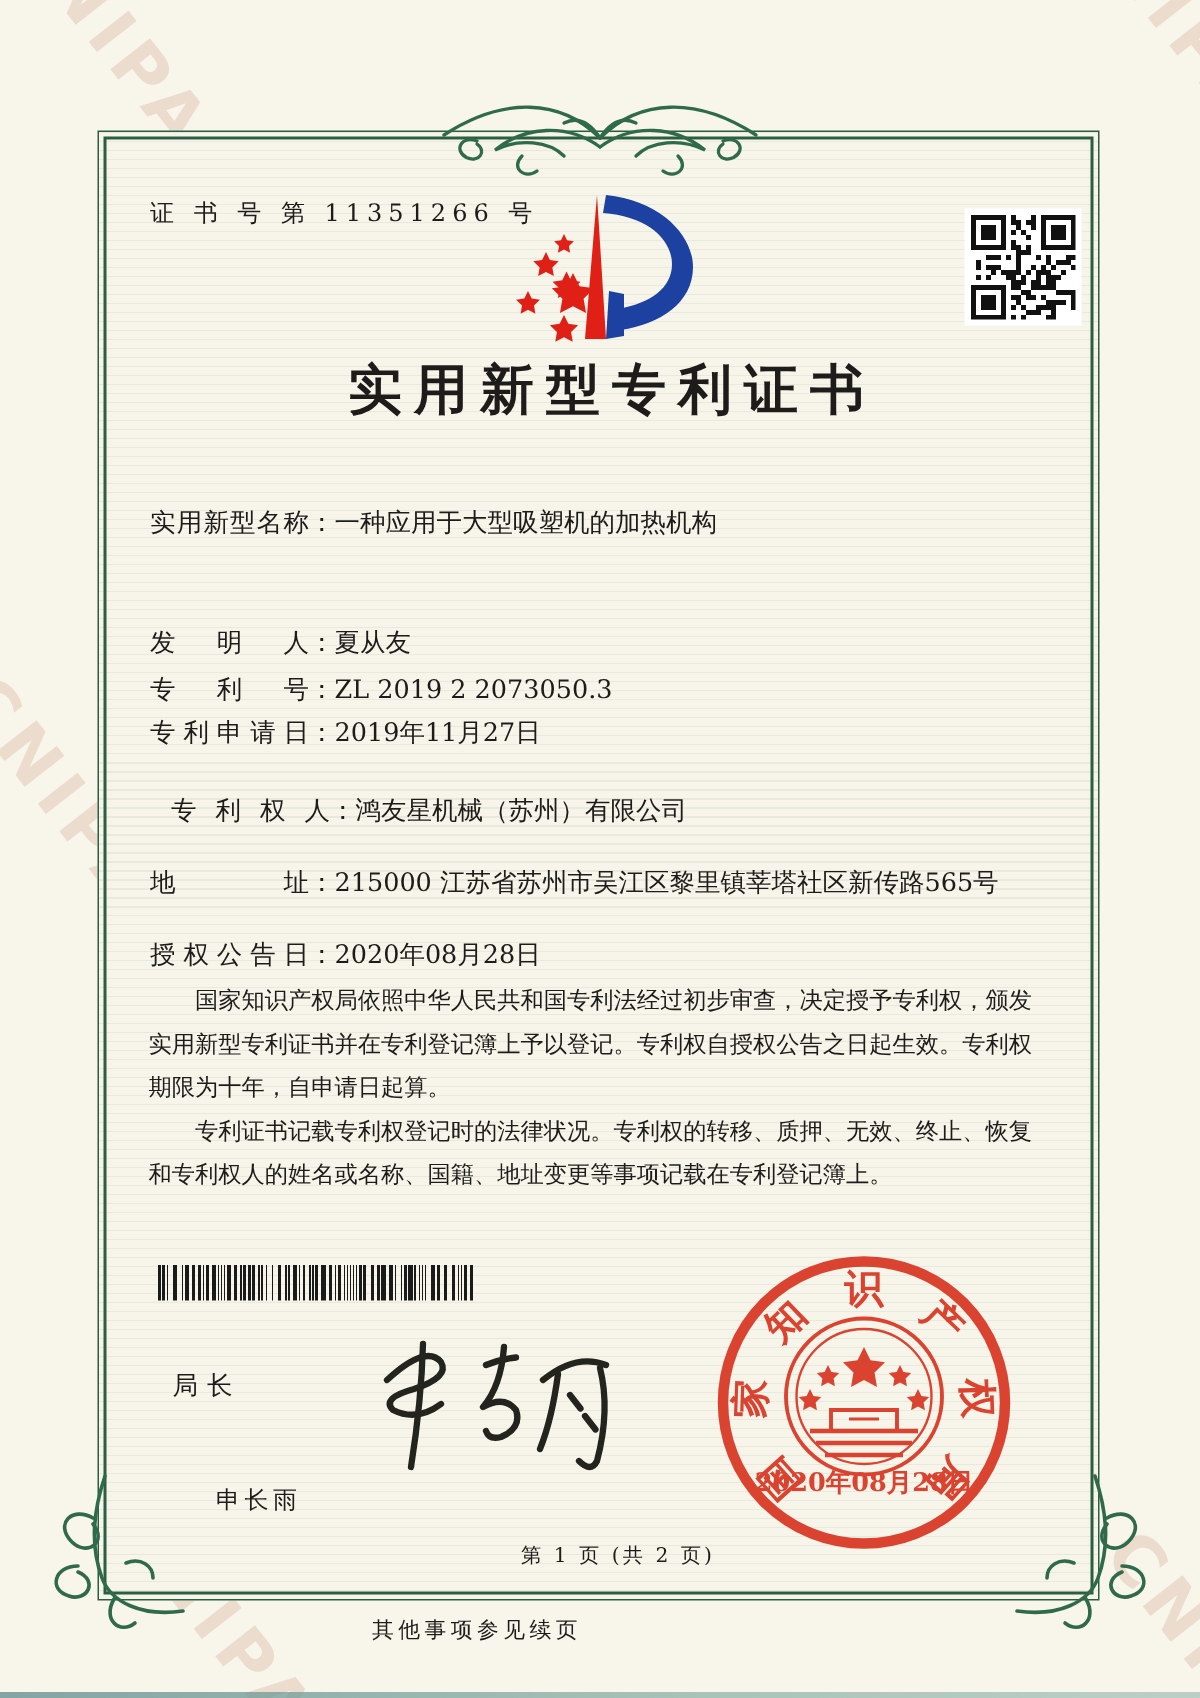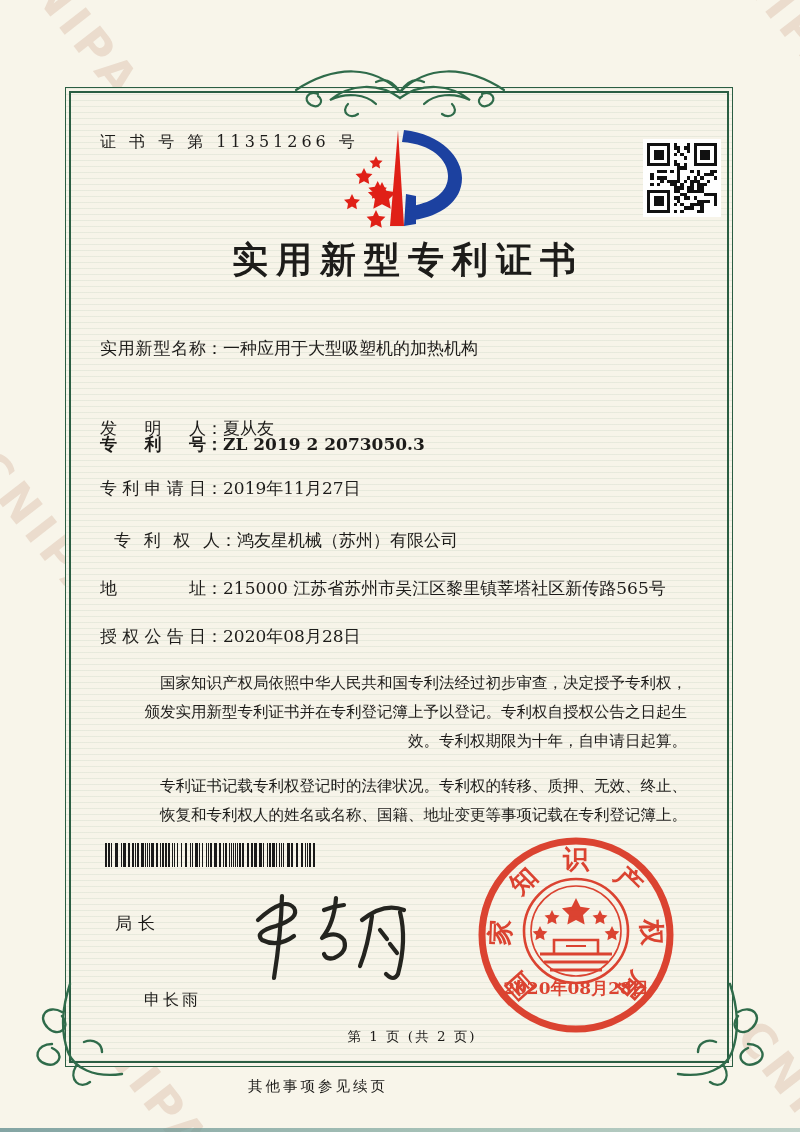--- a/index.html
+++ b/index.html
@@ -38,21 +38,21 @@
   .qr{ position:absolute; left:643px; top:139px; background:#ffffff; padding:4px; line-height:0; }
   .title{
     position:absolute; left:65px; top:236px; width:686px; text-align:center;
     font-size:36px; font-weight:bold; letter-spacing:8px;
   }
   .frow{ position:absolute; left:100px; font-size:17px; white-space:nowrap; }
   .flabel{ display:inline-block; width:106px; text-align:justify; text-align-last:justify; vertical-align:top; }
   .fcolon{ display:inline-block; width:17px; }
   .pair2{ position:absolute; left:430px; top:0; }
   .body-text{ position:absolute; left:99px; top:653px; width:604px; font-size:15.5px; line-height:29px; }
-  .body-text p{ margin:16px; text-indent:2em;text-align:right; }
+  .body-text p{ margin:0; text-indent:2em; }
   .barcode{ position:absolute; left:105px; top:843px; line-height:0; }
   .signer-title{ position:absolute; left:115px; top:912px; font-size:17px; letter-spacing:6px; }
   .signer-name{ position:absolute; left:115px; top:990px; font-size:16px; letter-spacing:3px;margin-left:29px; }
   .signature{ position:absolute; left:232px; top:886px; }
   .seal{ position:absolute; left:470px; top:836px; z-index:4; opacity:0.92; }
   .seal text{ font-family:"DejaVu Serif","Liberation Serif",serif; }
   .page-info{ position:absolute; left:79px; top:1028px; width:666px; text-align:center; font-size:13.5px; letter-spacing:2px; }
   .footer-note{ position:absolute; left:0; top:1077px; width:636px; text-align:center; font-size:14.5px; letter-spacing:3px; }
   .scan-edge{ position:absolute; left:0; bottom:0; width:800px; height:4px;
     background:linear-gradient(90deg,#5d8a8c,#8fb3a8 60%,#a9c3bb); opacity:.75; z-index:5; }
@@ -257,21 +257,21 @@
     </div>
 
     <div class="title">实用新型专利证书</div>
 
     <div class="frow" style="top:337px;">
       <span class="flabel">实用新型名称</span><span class="fcolon">：</span><span>一种应用于大型吸塑机的加热机构</span>
     </div>
     <div class="frow" style="top:385px;margin-top:32px;">
       <span class="flabel">发明人</span><span class="fcolon">：</span><span>夏从友</span>
     </div>
-    <div class="frow" style="top:433px;font-weight:bold;">
+    <div class="frow" style="top:448px;">
       <span class="flabel">专利号</span><span class="fcolon">：</span><span>ZL 2019 2 2073050.3</span>
     </div>
     <div class="frow" style="top:477px;">
       <span class="flabel">专利申请日</span><span class="fcolon">：</span><span>2019年11月27日</span>
     </div>
     <div class="frow" style="top:529px;margin-left:14px;">
       <span class="flabel">专利权人</span><span class="fcolon">：</span><span>鸿友星机械（苏州）有限公司</span>
     </div>
     <div class="frow" style="top:577px;">
       <span class="flabel">地址</span><span class="fcolon">：</span><span>215000 江苏省苏州市吴江区黎里镇莘塔社区新传路565号</span>

